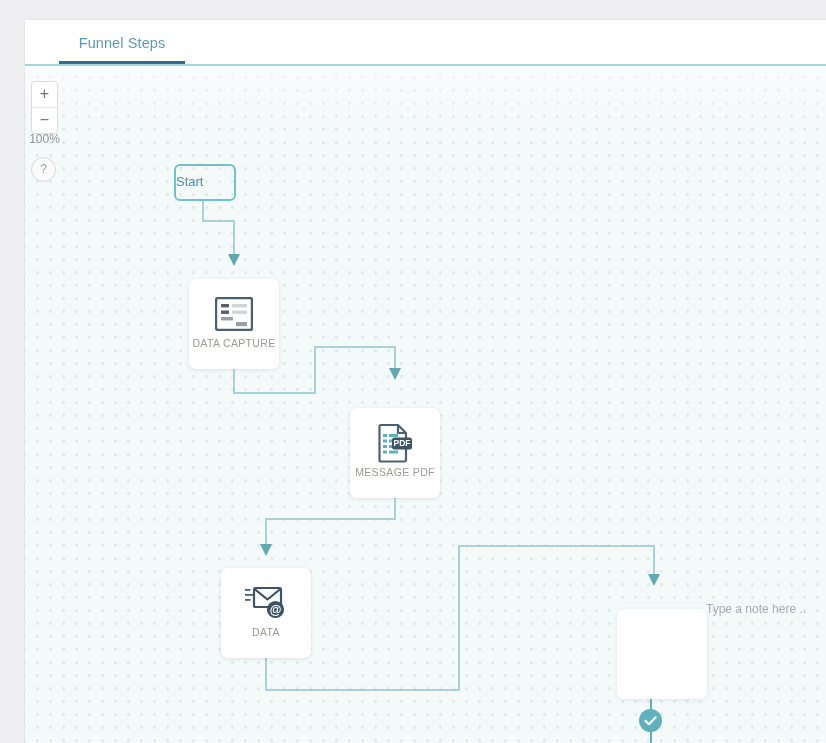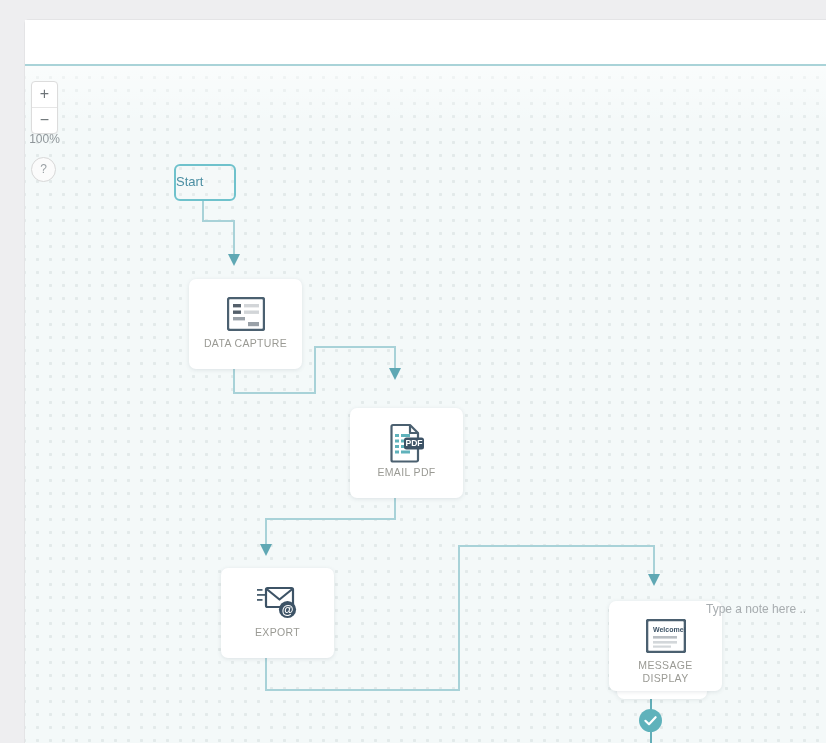--- a/index.html
+++ b/index.html
@@ -162,21 +162,20 @@
 
   .node {
     position: absolute;
     width: 90px;
     height: 90px;
     background: #ffffff;
     border-radius: 7px;
     box-shadow: 0 1px 4px rgba(60,80,90,0.13);
     cursor: move;
     user-select: none;
-    padding-left: 23px;
   }
   .node .icon-wrap {
     position: absolute;
     left: 0; right: 0;
     top: 14px;
     height: 42px;
     display: flex;
     align-items: center;
     justify-content: center;
     text-decoration: underline;
@@ -230,20 +229,23 @@
     cursor: pointer;
   }
 </style>
 </head>
 <body>
 
 <div id="root">
   <div class="panel">
 
     <div class="tabbar">
+      <div class="tab active" id="tab-steps">
+        <span>Funnel Steps</span>
+      </div>
     </div>
 
     <div class="canvas">
       <div class="canvas-fade"></div>
 
       <svg class="edges" viewBox="0 0 826 700">
 
         <path class="edge" d="M178,133 L178,155 L209,155 L209,188"></path>
         <polygon class="edge-arrow" points="203,188 215,188 209,200"></polygon>
 
@@ -300,54 +302,39 @@
             <rect x="8" y="16.5" width="4" height="3" fill="#5fb2bb"></rect>
             <rect x="14" y="16.5" width="9" height="3" fill="#5fb2bb"></rect>
             <rect x="8" y="22" width="4" height="3" fill="#5fb2bb"></rect>
             <rect x="14" y="22" width="9" height="3" fill="#5fb2bb"></rect>
             <rect x="8" y="27.5" width="4" height="3" fill="#5fb2bb"></rect>
             <rect x="14" y="27.5" width="9" height="3" fill="#5fb2bb"></rect>
             <rect x="17" y="14.5" width="20" height="12" rx="2.5" fill="#3d5366"></rect>
             <text x="27" y="23.4" font-family="Liberation Sans, sans-serif" font-size="8.6" font-weight="bold" fill="#ffffff" text-anchor="middle">PDF</text>
           </svg>
         </div>
-        <div class="node-label">EMAIL PDF</div>
+        <div class="node-label">MESSAGE PDF</div>
       </div>
 
       <div class="node" id="node-email">
         <div class="icon-wrap">
           <svg width="44" height="36" viewBox="0 0 44 36">
             <rect x="1" y="4" width="5.5" height="1.8" fill="#4b6070"></rect>
             <rect x="1" y="9" width="8" height="1.8" fill="#4b6070"></rect>
             <rect x="1" y="14" width="5.5" height="1.8" fill="#4b6070"></rect>
             <rect x="10" y="3" width="27" height="19" rx="1.5" fill="#ffffff" stroke="#3d5366" stroke-width="2.2"></rect>
             <path d="M10.6 4 L23.5 14.5 L36.4 4" fill="none" stroke="#3d5366" stroke-width="2.2" stroke-linejoin="round"></path>
             <circle cx="31.5" cy="24.5" r="8.6" fill="#3d5366"></circle>
             <text x="31.5" y="28.6" font-family="Liberation Sans, sans-serif" font-size="12" font-weight="bold" fill="#ffffff" text-anchor="middle">@</text>
           </svg>
         </div>
-        <div class="node-label">EXPORT</div>
+        <div class="node-label">DATA</div>
       </div>
 
       <div class="node-stack"></div>
-      <div class="node" id="node-message">
-        <div class="icon-wrap">
-          <svg width="40" height="34" viewBox="0 0 40 34">
-            <rect x="1" y="1" width="38" height="32" rx="2" fill="#ffffff" stroke="#4b6070" stroke-width="2.6"></rect>
-            <text x="7" y="12.5" font-family="Liberation Sans, sans-serif" font-size="7" font-weight="bold" fill="#3d5366">Welcome!</text>
-            <rect x="7" y="17" width="24" height="2.6" fill="#b9bec3"></rect>
-            <rect x="7" y="22" width="24" height="2.6" fill="#d3d7da"></rect>
-            <rect x="7" y="26.5" width="18" height="2.2" fill="#d3d7da"></rect>
-          </svg>
-        </div>
-        <div class="node-label">
-          <div>MESSAGE</div>
-          <div>DISPLAY</div>
-        </div>
-      </div>
 
       <div class="note">Type a note here ..</div>
 
       <div class="check-circle">
         <svg width="23" height="23" viewBox="0 0 23 23">
           <path d="M6.4 11.8 L10 15.2 L16.6 8.2" fill="none" stroke="#ffffff" stroke-width="2.2" stroke-linecap="round" stroke-linejoin="round"></path>
         </svg>
       </div>
 
     </div>

